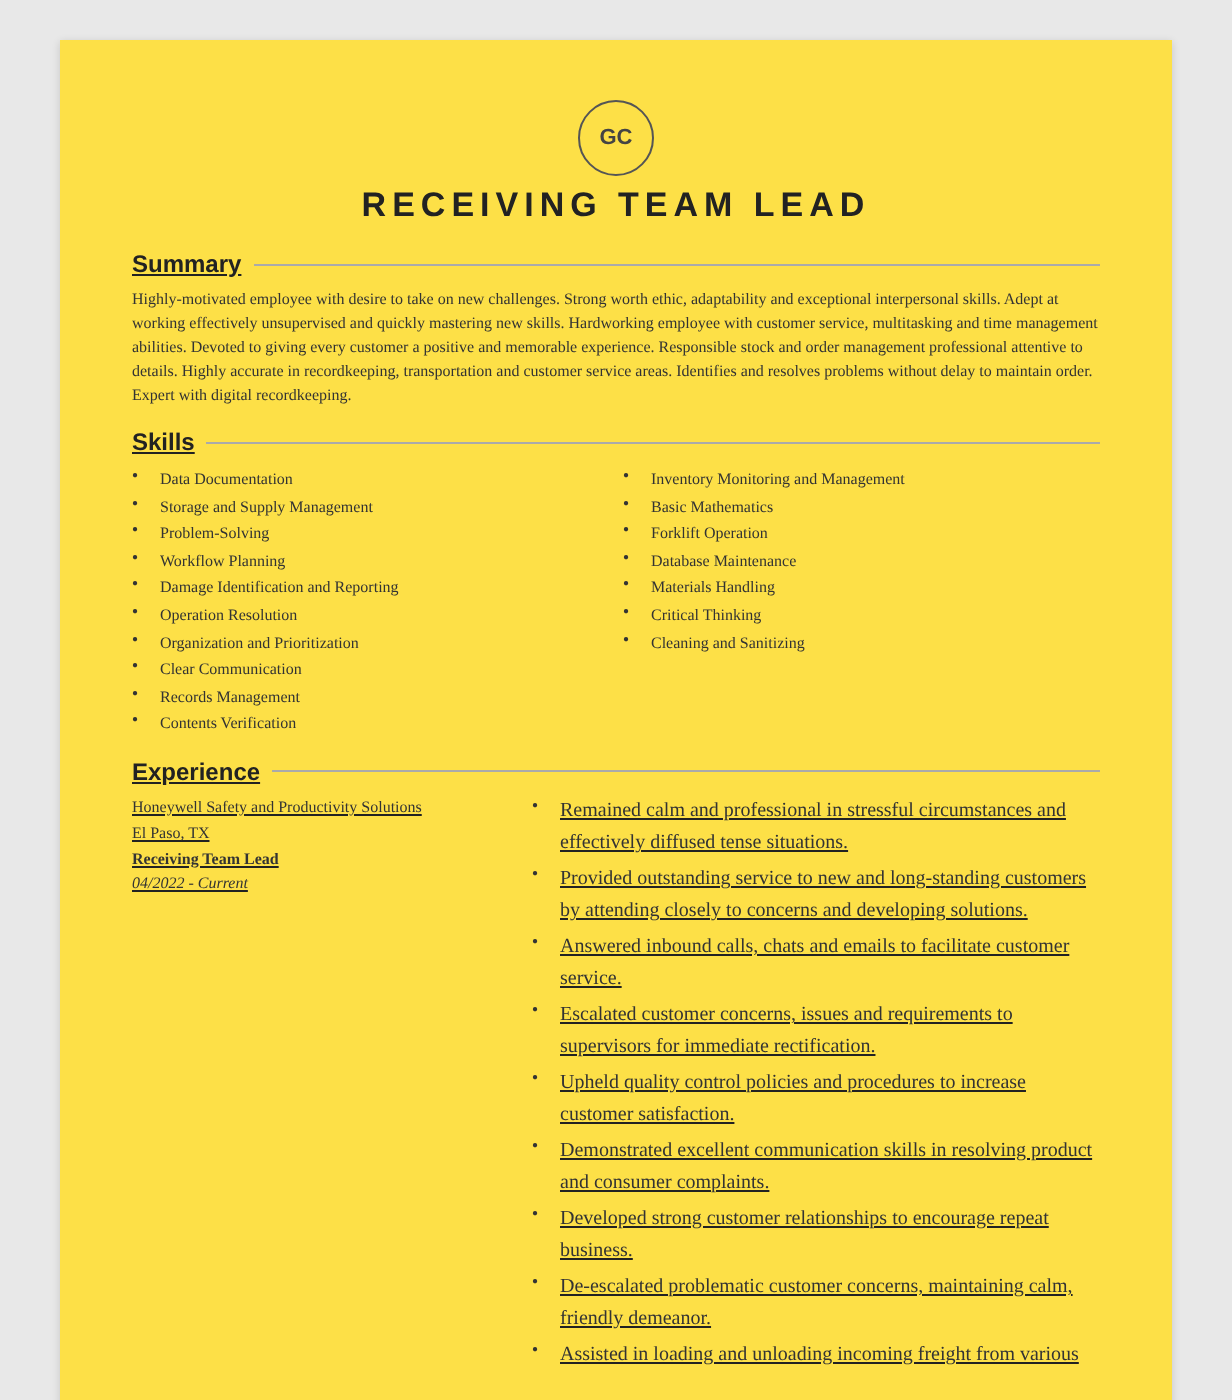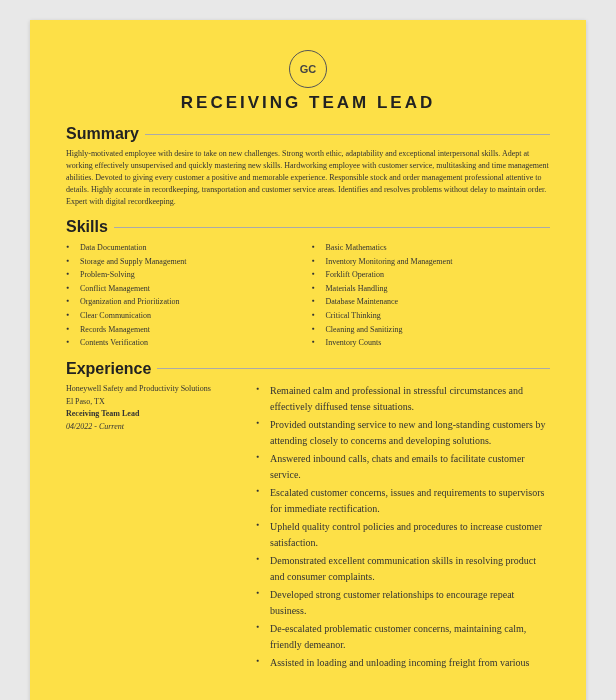--- a/index.html
+++ b/index.html
@@ -49,26 +49,27 @@
     }
     .section {
       margin-bottom: 10px;
     }
     .section-header {
       display: flex;
       align-items: center;
       margin-bottom: 5px;
     }
     .section-title {
-      font-size: 16px;
+      font-size: 12px;
       font-weight: bold;
       color: #222;
       font-family: Arial, sans-serif;
       white-space: nowrap;
       padding-right: 6px;
+      text-decoration: underline;
     }
     .section-line {
       flex: 1;
       height: 1px;
       background: #aaa;
     }
     .summary-text {
       font-size: 8px;
       line-height: 1.5;
       color: #333;
@@ -94,21 +95,22 @@
       content: '●';
       position: absolute;
       left: 0;
       font-size: 5px;
       top: 2px;
       color: #333;
     }
     .exp-block {
       display: grid;
       grid-template-columns: 180px 1fr;
-      gap: 0 10px;
+      gap: 0 20px;
+      text-decoration: underline;
     }
     .exp-left {
       font-size: 8px;
       color: #333;
       line-height: 1.6;
     }
     .exp-left .company {
       font-weight: normal;
     }
     .exp-left .location {
@@ -163,37 +165,38 @@
     <div class="section-header">
       <span class="section-title">Skills</span>
       <div class="section-line"></div>
     </div>
     <div class="skills-grid">
       <div class="skills-col">
         <ul id="skills-left-list">
             <li>Data Documentation</li>
             <li>Storage and Supply Management</li>
             <li>Problem-Solving</li>
-            <li>Conflict Management</li>
+            <li>Workflow Planning</li>
+            <li>Damage Identification and Reporting</li>
+            <li>Operation Resolution</li>
             <li>Organization and Prioritization</li>
             <li>Clear Communication</li>
             <li>Records Management</li>
             <li>Contents Verification</li>
           </ul>
       </div>
       <div class="skills-col">
         <ul id="skills-right-list">
+            <li>Inventory Monitoring and Management</li>
             <li>Basic Mathematics</li>
-            <li>Inventory Monitoring and Management</li>
             <li>Forklift Operation</li>
+            <li>Database Maintenance</li>
             <li>Materials Handling</li>
-            <li>Database Maintenance</li>
             <li>Critical Thinking</li>
             <li>Cleaning and Sanitizing</li>
-            <li>Inventory Counts</li>
           </ul>
       </div>
     </div>
   </div>
 
   <div class="section">
     <div class="section-header">
       <span class="section-title">Experience</span>
       <div class="section-line"></div>
     </div>

